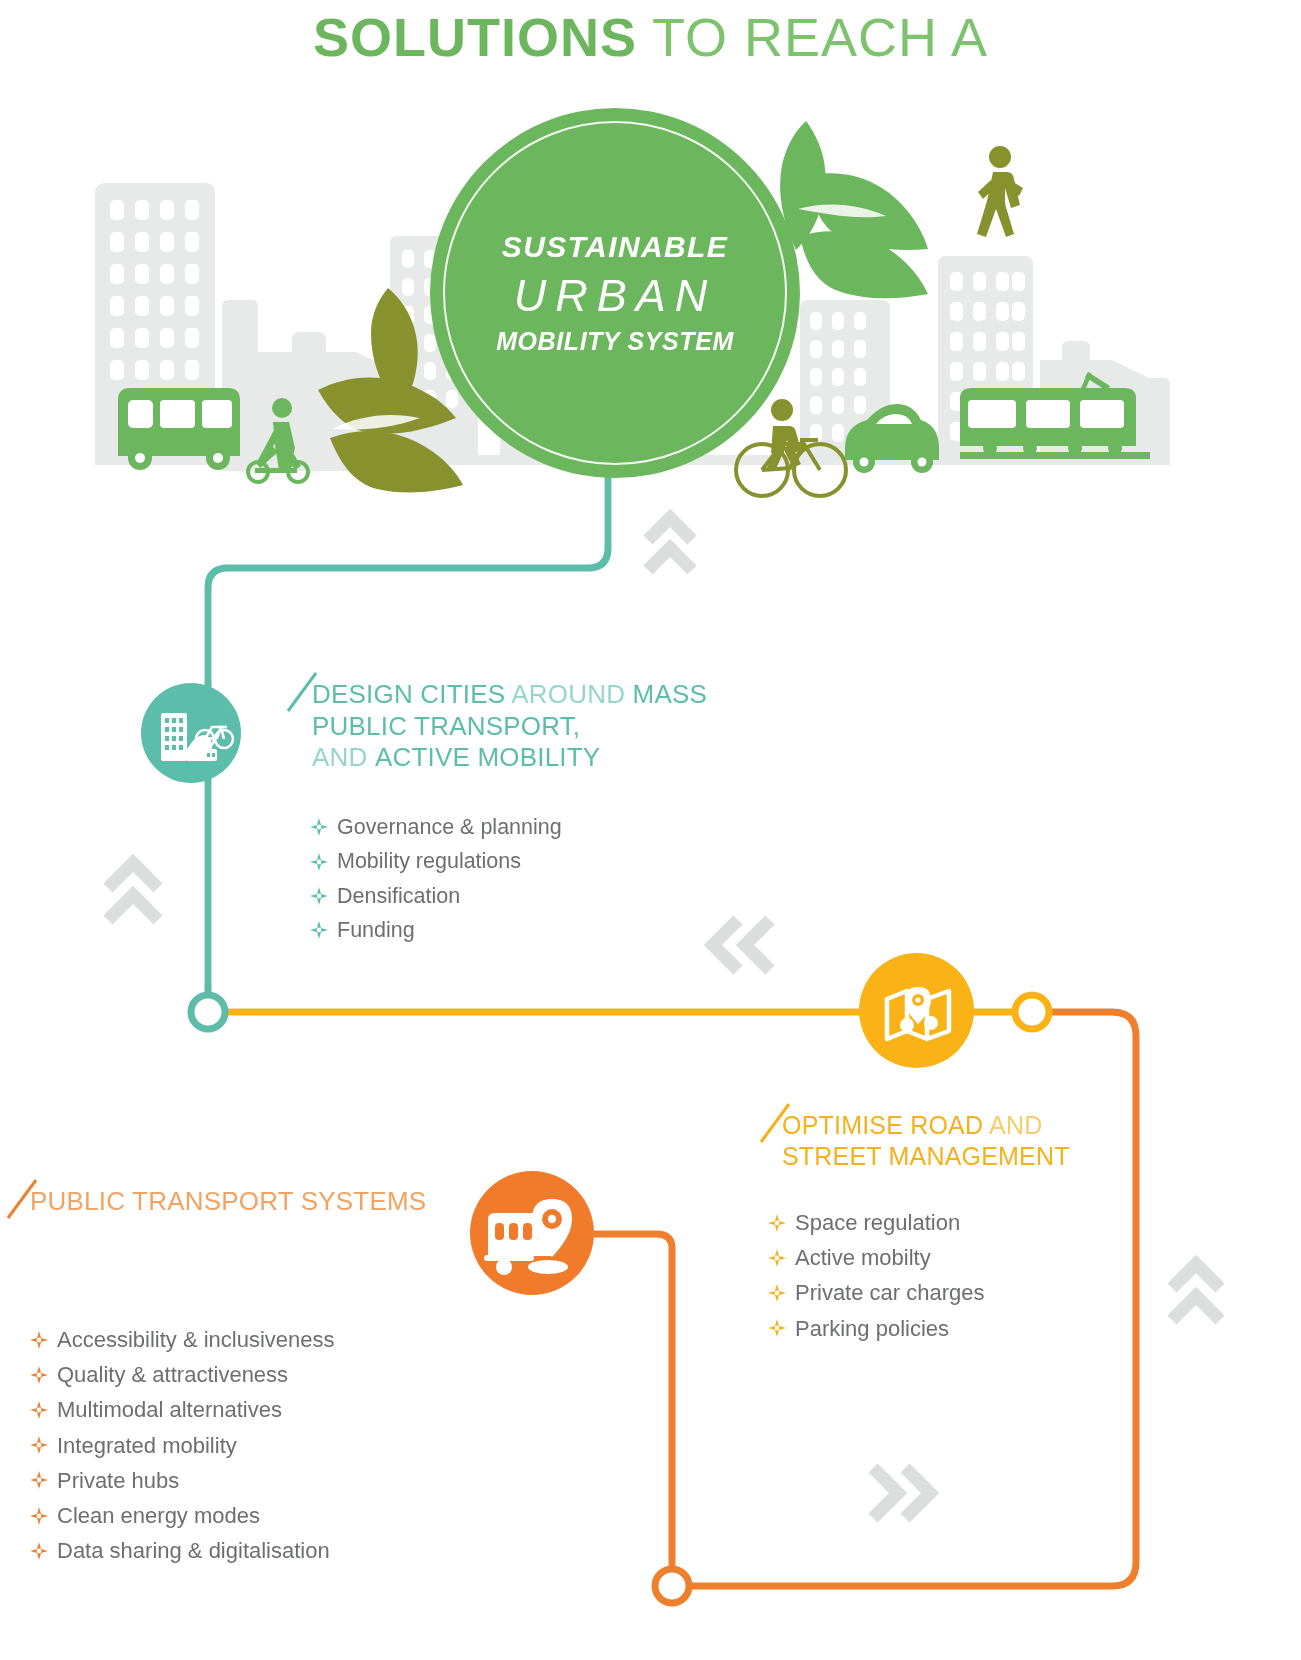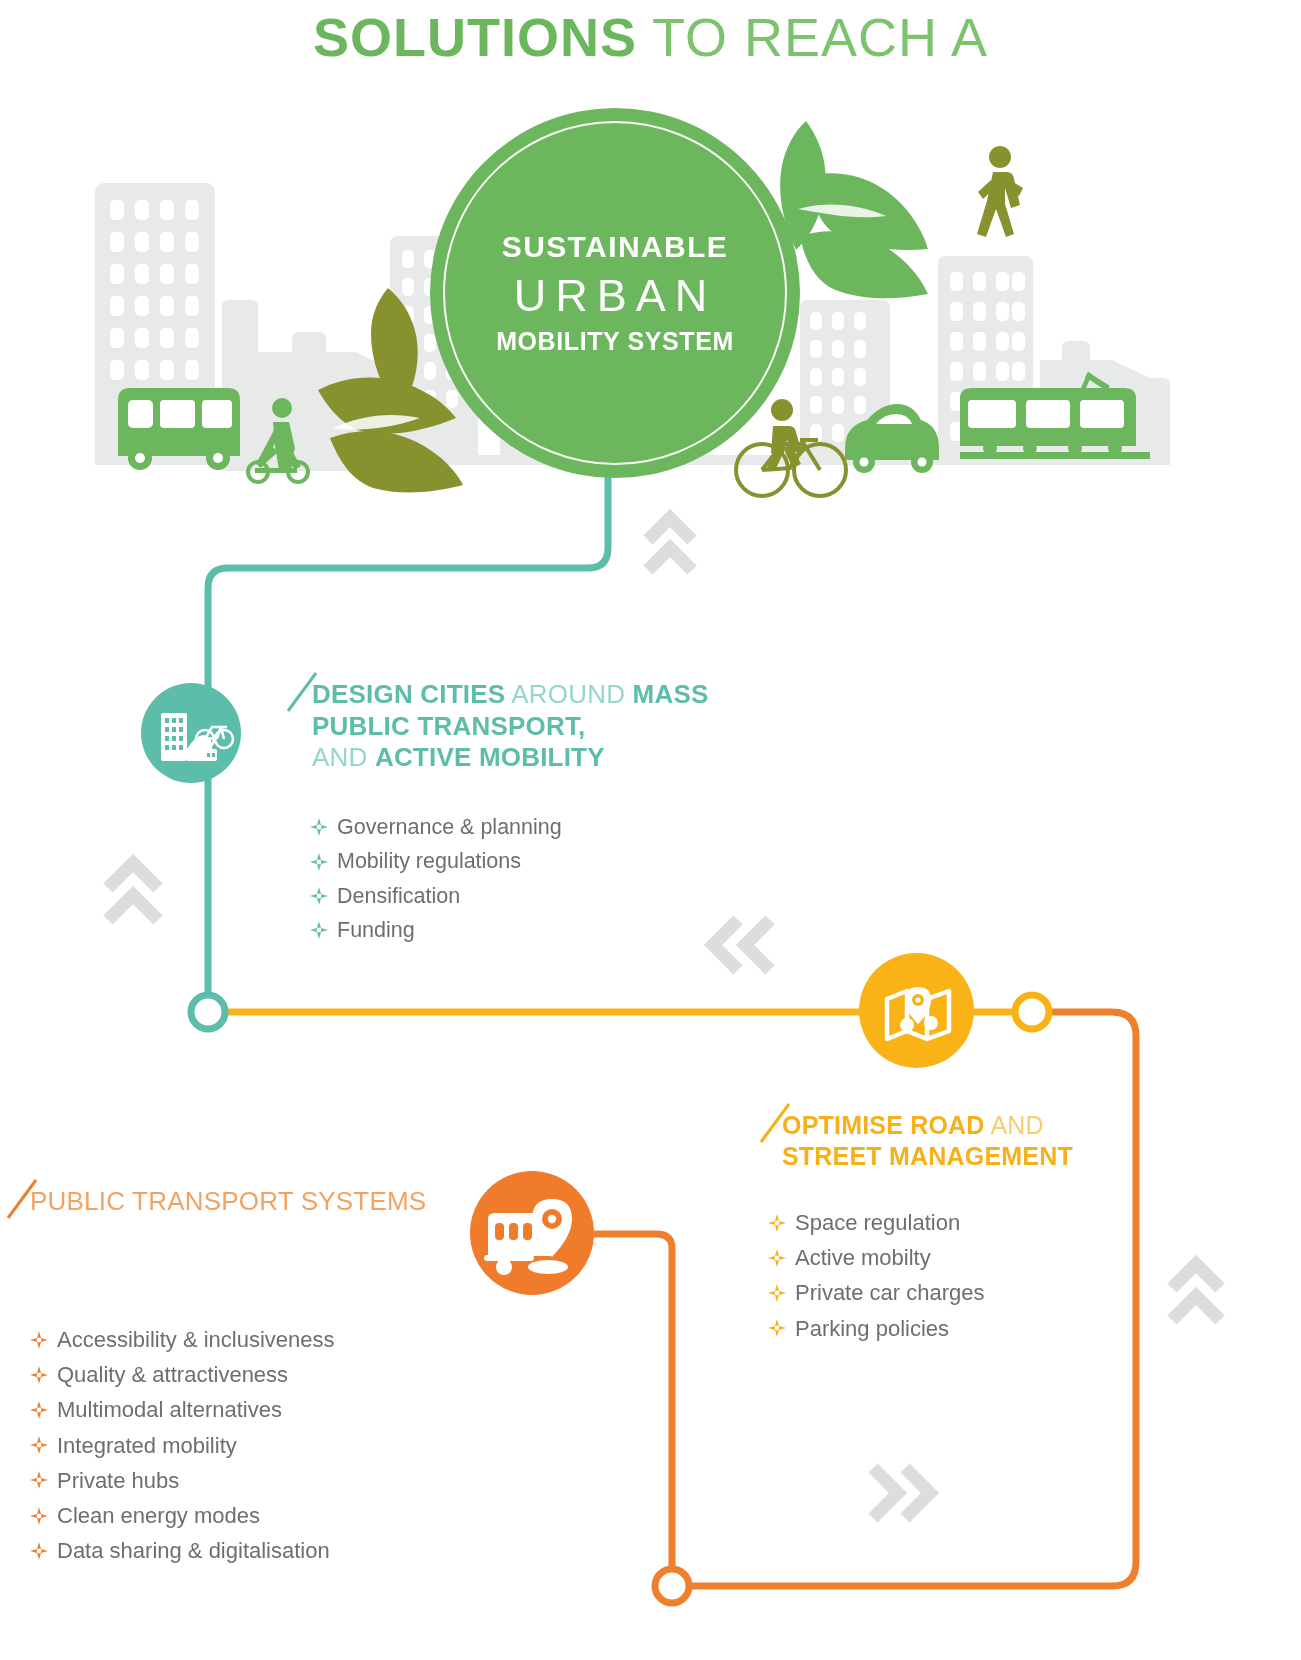--- a/index.html
+++ b/index.html
@@ -40,29 +40,29 @@
     z-index:8;
   }
   #hub .ring{
     position:absolute; inset:13px;
     border-radius:50%;
     border:2.5px solid rgba(255,255,255,.92);
   }
   #hub .txt{
     position:absolute; left:0; right:0; top:50%;
     transform:translateY(-50%);
-    text-align:center;color:#fff;
+    text-align:center;color:#fff;font-style:italic;
   }
   #hub .l1{font-size:30px;font-weight:bold;letter-spacing:1.4px;line-height:1.25;}
   #hub .l2{font-size:45px;font-weight:300;letter-spacing:9px;line-height:1.35;}
   #hub .l3{font-size:25px;font-weight:bold;letter-spacing:.6px;line-height:1.25;}
 
   
   .sec-title{line-height:1.22;white-space:nowrap;}
-  .sec-title .b{font-weight:bold;}
+  .sec-title .b{font-weight:normal;}
   .sec-title .n{font-weight:300;}
 
   ul.bullets{
     list-style:none;margin:0;padding:0;
   }
   ul.bullets li{
     position:relative;
     padding-left:27px;
     font-size:22px;
     font-weight:300;

